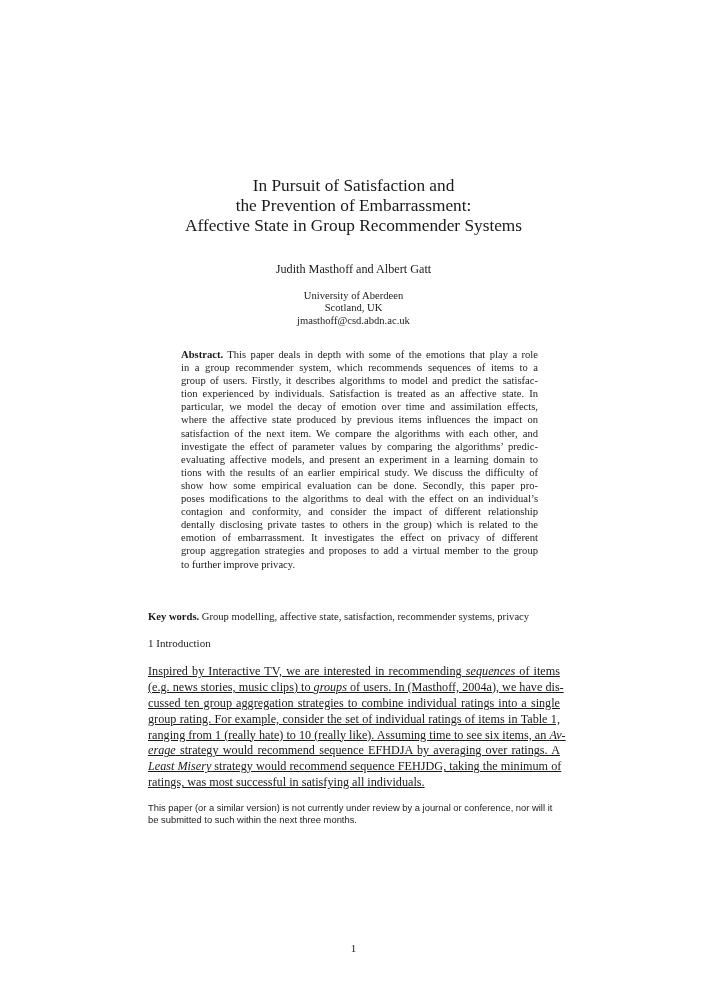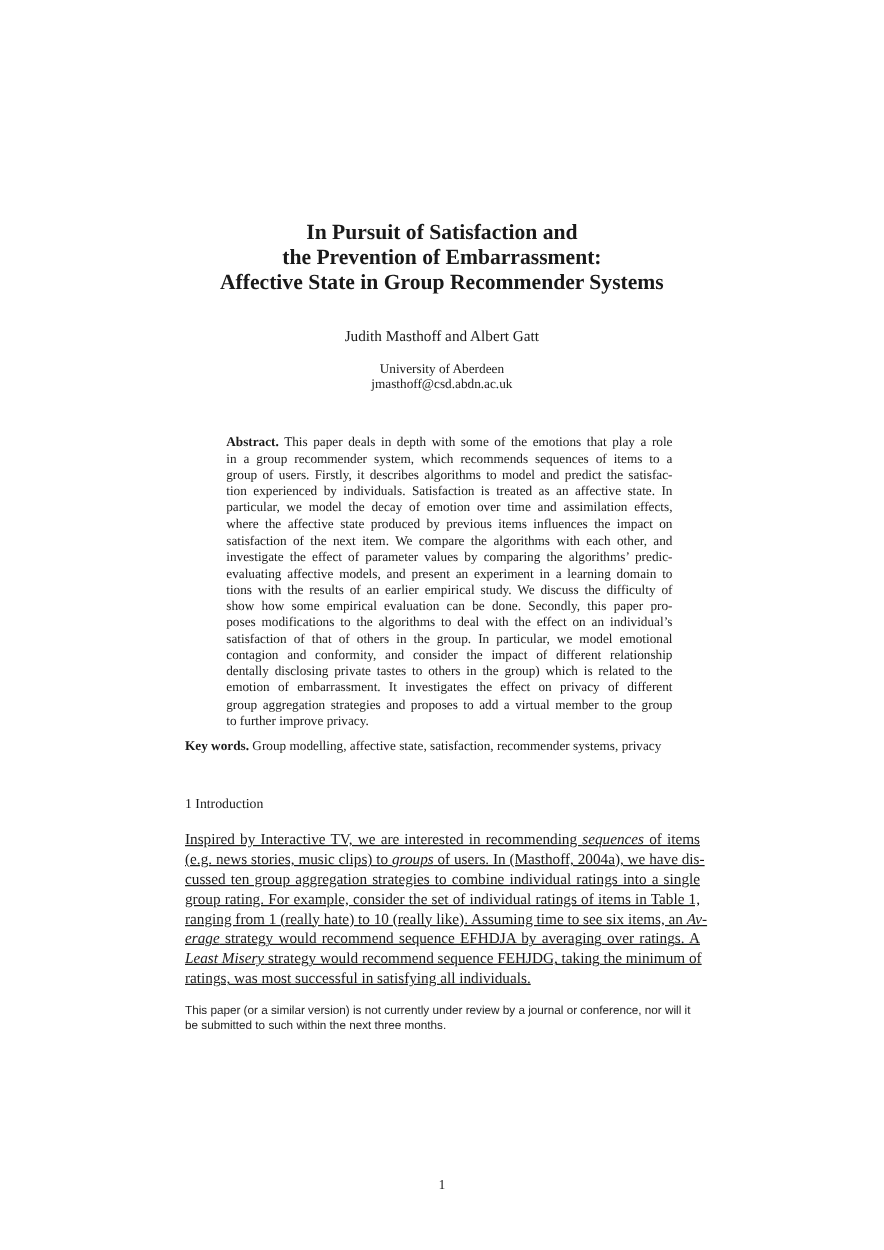--- a/index.html
+++ b/index.html
@@ -1,30 +1,30 @@
 <!DOCTYPE html>
 <html><head>
 <meta charset="utf-8">
 <style>
   html, body { margin: 0; padding: 0; background: #ffffff; }
   body { width: 707px; height: 1000px; position: relative; overflow: hidden;
          font-family: "Liberation Serif", serif; color: #1a1a1a; }
   .title { position: absolute; left: 0; width: 707px; text-align: center;
-           font-weight: bold; font-size: 17.3px; line-height: 20px; top: 176px; }
+           font-weight: normal; font-size: 17.3px; line-height: 20px; top: 176px; }
   .title div { white-space: nowrap; }
   .authors { position: absolute; left: 0; width: 707px; text-align: center;
              top: 262px; font-size: 12.2px; line-height: 14px; }
   .affil { position: absolute; left: 0; width: 707px; text-align: center;
            top: 290px; font-size: 10.6px; line-height: 12.4px; }
   .abstract { position: absolute; left: 181px; width: 357px; top: 348px;
               font-size: 10.6px; line-height: 13.1px; }
   .abstract .ln { display: block; text-align: justify; text-align-last: justify;
                   white-space: nowrap; height: 13.1px; }
   .abstract .ln.last { text-align-last: left; }
-  .keywords { position: absolute; left: 148px; width: 420px; top: 591px;
+  .keywords { position: absolute; left: 148px; width: 420px; top: 610px;
               font-size: 10.6px; line-height: 13px; white-space: nowrap; }
   .section { position: absolute; left: 148px; top: 634px; font-size: 11px;
              font-weight: normal; line-height: 18px; }
   .intro { position: absolute; left: 148px; width: 412px; top: 664px;
            font-size: 12.2px; line-height: 15.9px; text-decoration: underline; }
   .intro .ln { display: block; text-align: justify; text-align-last: justify;
                white-space: nowrap; height: 15.9px; }
   .intro .ln.last { text-align-last: left; }
   .note { position: absolute; left: 148px; width: 420px; top: 802px;
           font-family: "Liberation Sans", sans-serif; font-size: 9.4px; line-height: 12px; color: #222; }
@@ -39,37 +39,37 @@
 <div class="title">
   <div>In Pursuit of Satisfaction and</div>
   <div>the Prevention of Embarrassment:</div>
   <div>Affective State in Group Recommender Systems</div>
 </div>
 
 <div class="authors">Judith Masthoff and Albert Gatt</div>
 
 <div class="affil">
   <div>University of Aberdeen</div>
+  <div>Scotland, UK</div>
   <div>jmasthoff@csd.abdn.ac.uk</div>
 </div>
 
 <div class="abstract">
   <span class="ln"><b>Abstract.</b><span> This paper deals in depth with some of the emotions that play a role</span></span>
   <span class="ln">in a group recommender system, which recommends sequences of items to a</span>
   <span class="ln">group of users. Firstly, it describes algorithms to model and predict the satisfac-</span>
   <span class="ln">tion experienced by individuals. Satisfaction is treated as an affective state. In</span>
   <span class="ln">particular, we model the decay of emotion over time and assimilation effects,</span>
   <span class="ln">where the affective state produced by previous items influences the impact on</span>
   <span class="ln">satisfaction of the next item. We compare the algorithms with each other, and</span>
   <span class="ln">investigate the effect of parameter values by comparing the algorithms’ predic-</span>
   <span class="ln">evaluating affective models, and present an experiment in a learning domain to</span>
   <span class="ln">tions with the results of an earlier empirical study. We discuss the difficulty of</span>
   <span class="ln">show how some empirical evaluation can be done. Secondly, this paper pro-</span>
   <span class="ln">poses modifications to the algorithms to deal with the effect on an individual’s</span>
-  <span class="ln">satisfaction of that of others in the group. In particular, we model emotional</span>
   <span class="ln">contagion and conformity, and consider the impact of different relationship</span>
   <span class="ln">dentally disclosing private tastes to others in the group) which is related to the</span>
   <span class="ln">emotion of embarrassment. It investigates the effect on privacy of different</span>
   <span class="ln">group aggregation strategies and proposes to add a virtual member to the group</span>
   <span class="ln last">to further improve privacy.</span>
 </div>
 
 <div class="keywords"><b>Key words.</b><span> Group modelling, affective state, satisfaction, recommender systems, privacy</span></div>
 
 <div class="section"><span>1</span> <span>Introduction</span></div>

